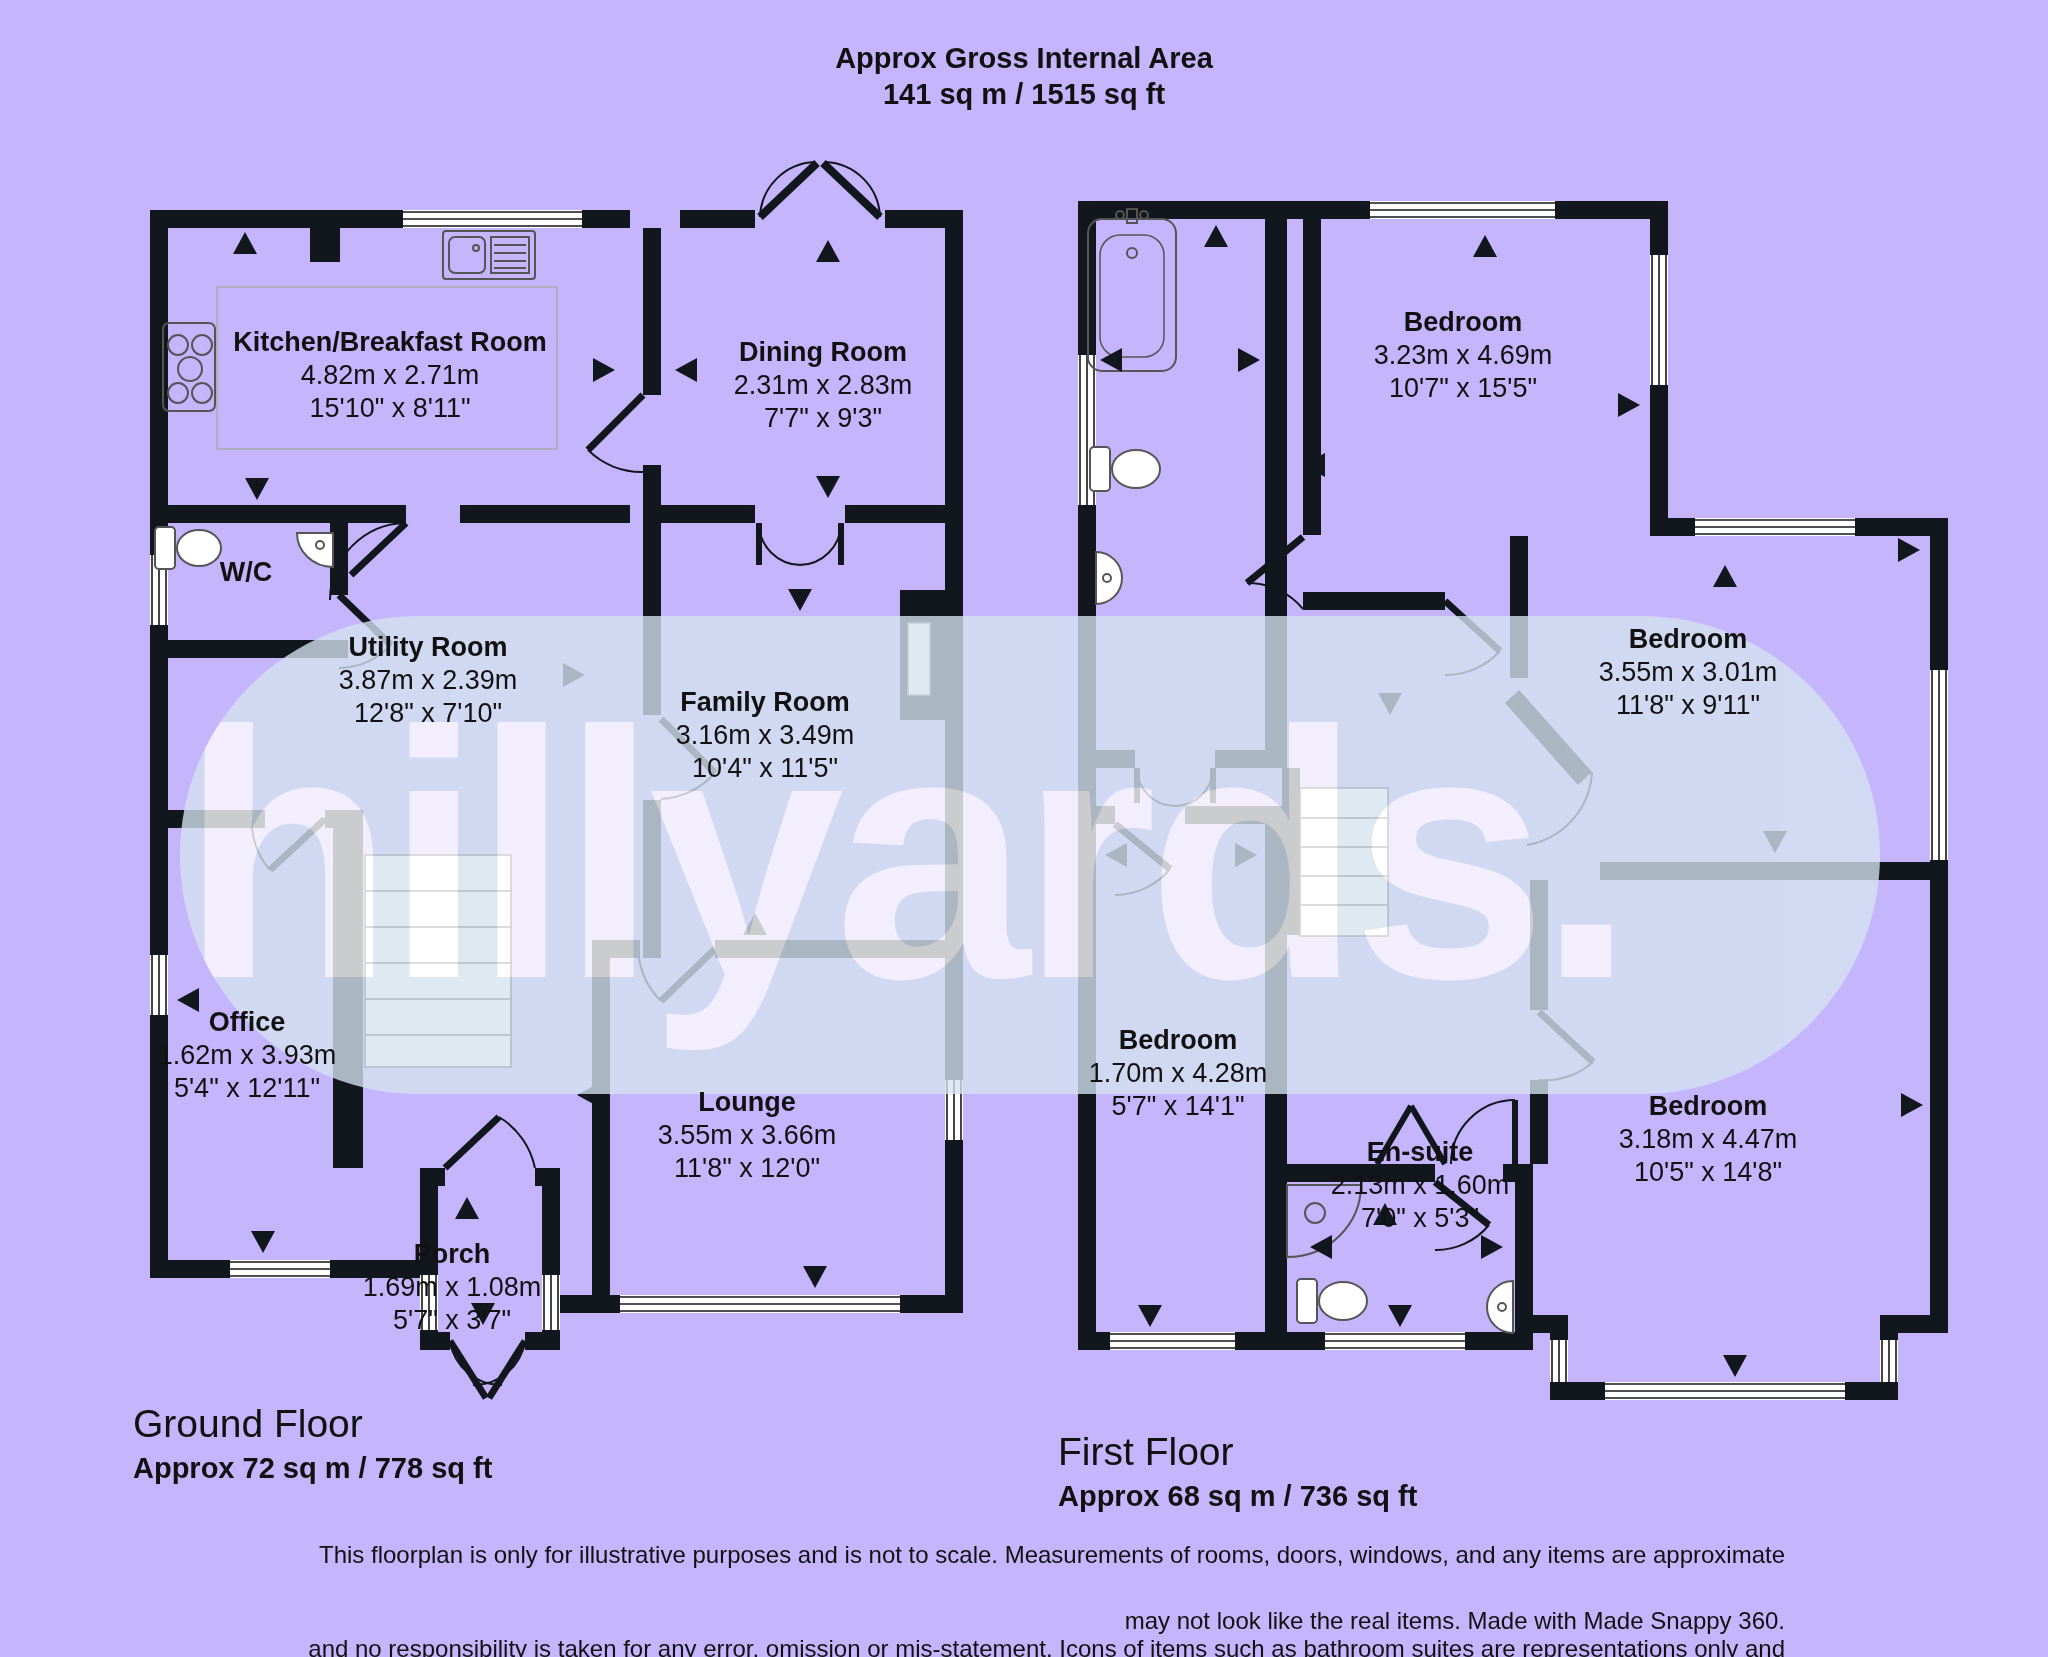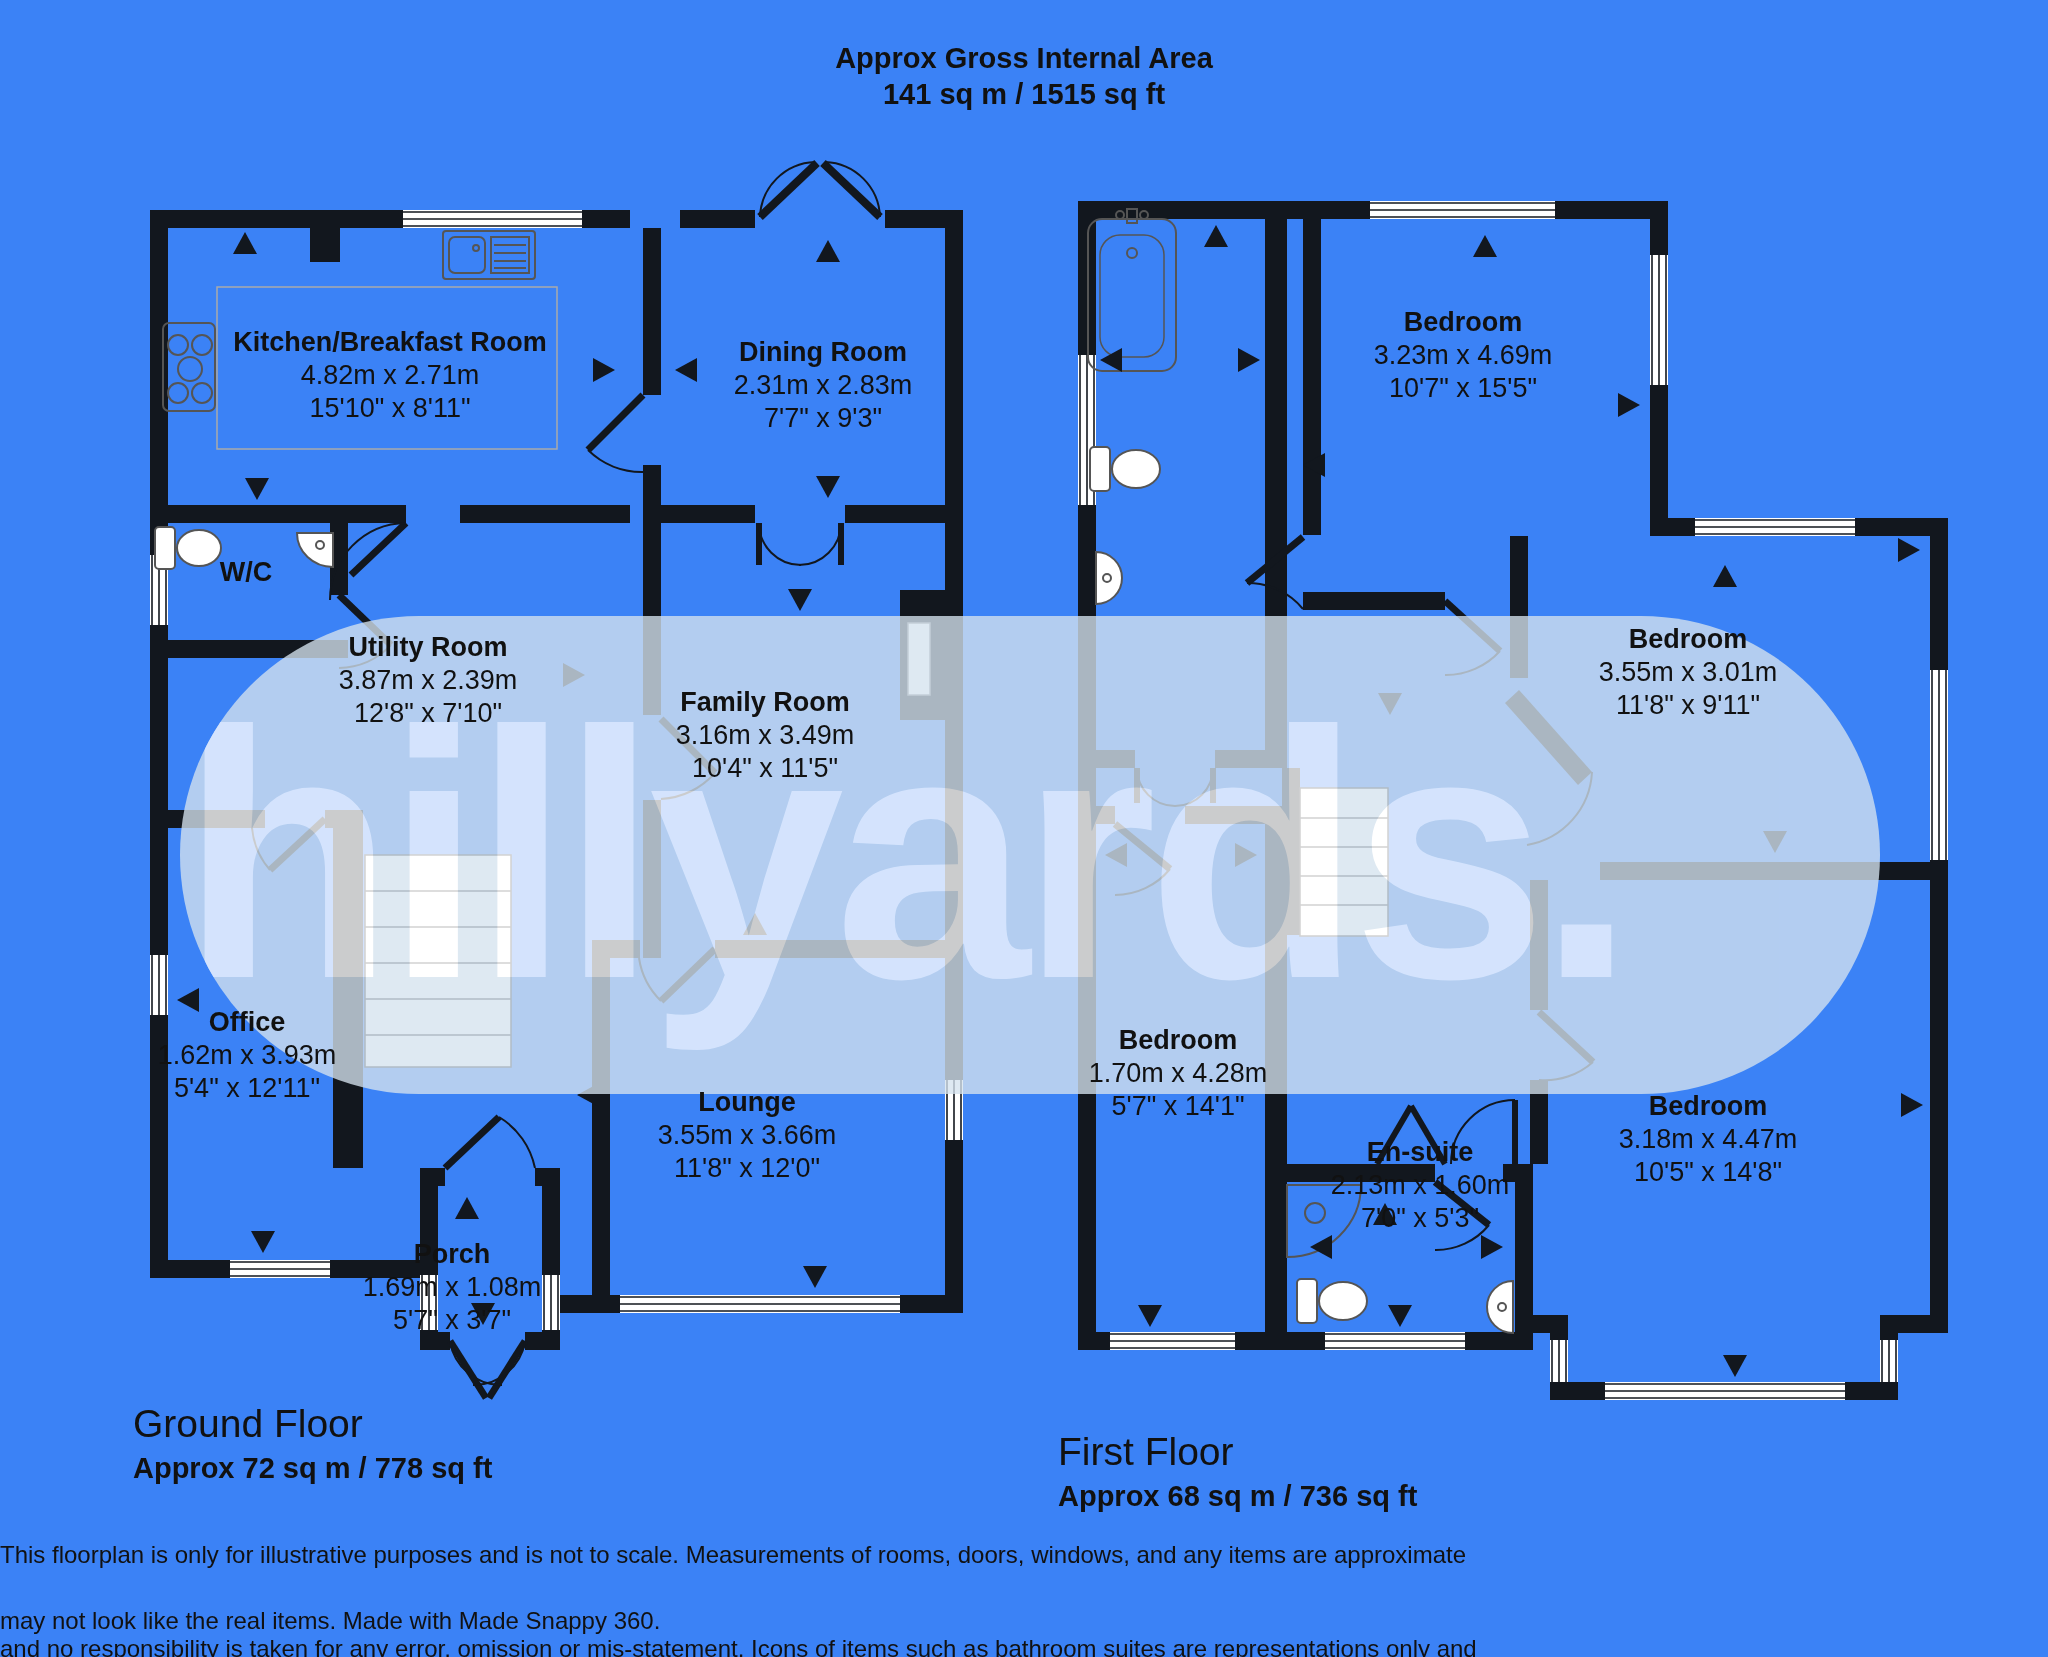--- a/index.html
+++ b/index.html
@@ -1,29 +1,29 @@
 <!DOCTYPE html>
 <html><head>
 <meta charset="utf-8">
 <style>
   html,body{margin:0;padding:0;background:#fff;}
-  .page{position:relative;width:2048px;height:1657px;background:#3b82f6;overflow:hidden;
+  .page{position:relative;width:2048px;height:1657px;background:#c4b5fd;overflow:hidden;
         font-family:"Liberation Sans", sans-serif;color:#111;}
   .hdr{position:absolute;left:0;width:2048px;text-align:center;font-weight:bold;font-size:29px;}
   .plan-svg{position:absolute;}
   .room-label{position:absolute;transform:translateX(-50%);text-align:center;z-index:10;line-height:33px;white-space:nowrap;}
   .room-name{font-weight:bold;font-size:27px;}
   .room-dim{font-size:27px;}
   .floor-title{position:absolute;font-size:39px;z-index:10;}
   .floor-area{position:absolute;font-size:29px;font-weight:bold;z-index:10;}
   .watermark{position:absolute;left:180px;top:616px;width:1700px;height:478px;
              background:#d5e3ef;border-radius:250px;opacity:.78;z-index:5;
              display:flex;align-items:center;justify-content:flex-start;overflow:hidden;}
   .watermark span{color:#ffffff;font-weight:bold;font-size:352px;letter-spacing:-10px;line-height:352px;}
-  .disclaimer{position:absolute;left:0;width:1773px;text-align:left;font-size:24px;line-height:33px;z-index:10;}
+  .disclaimer{position:absolute;left:0;width:1773px;text-align:right;font-size:24px;line-height:33px;z-index:10;padding-left:12px;}
 </style>
 </head>
 <body>
 
 <div class="page">
 
   <div class="hdr" style="top:42px">Approx Gross Internal Area</div>
   <div class="hdr" style="top:78px">141 sq m / 1515 sq ft</div>
 
   <svg class="plan-svg" style="left:115px;top:155px" width="850" height="1250" viewBox="0 0 850 1250">

